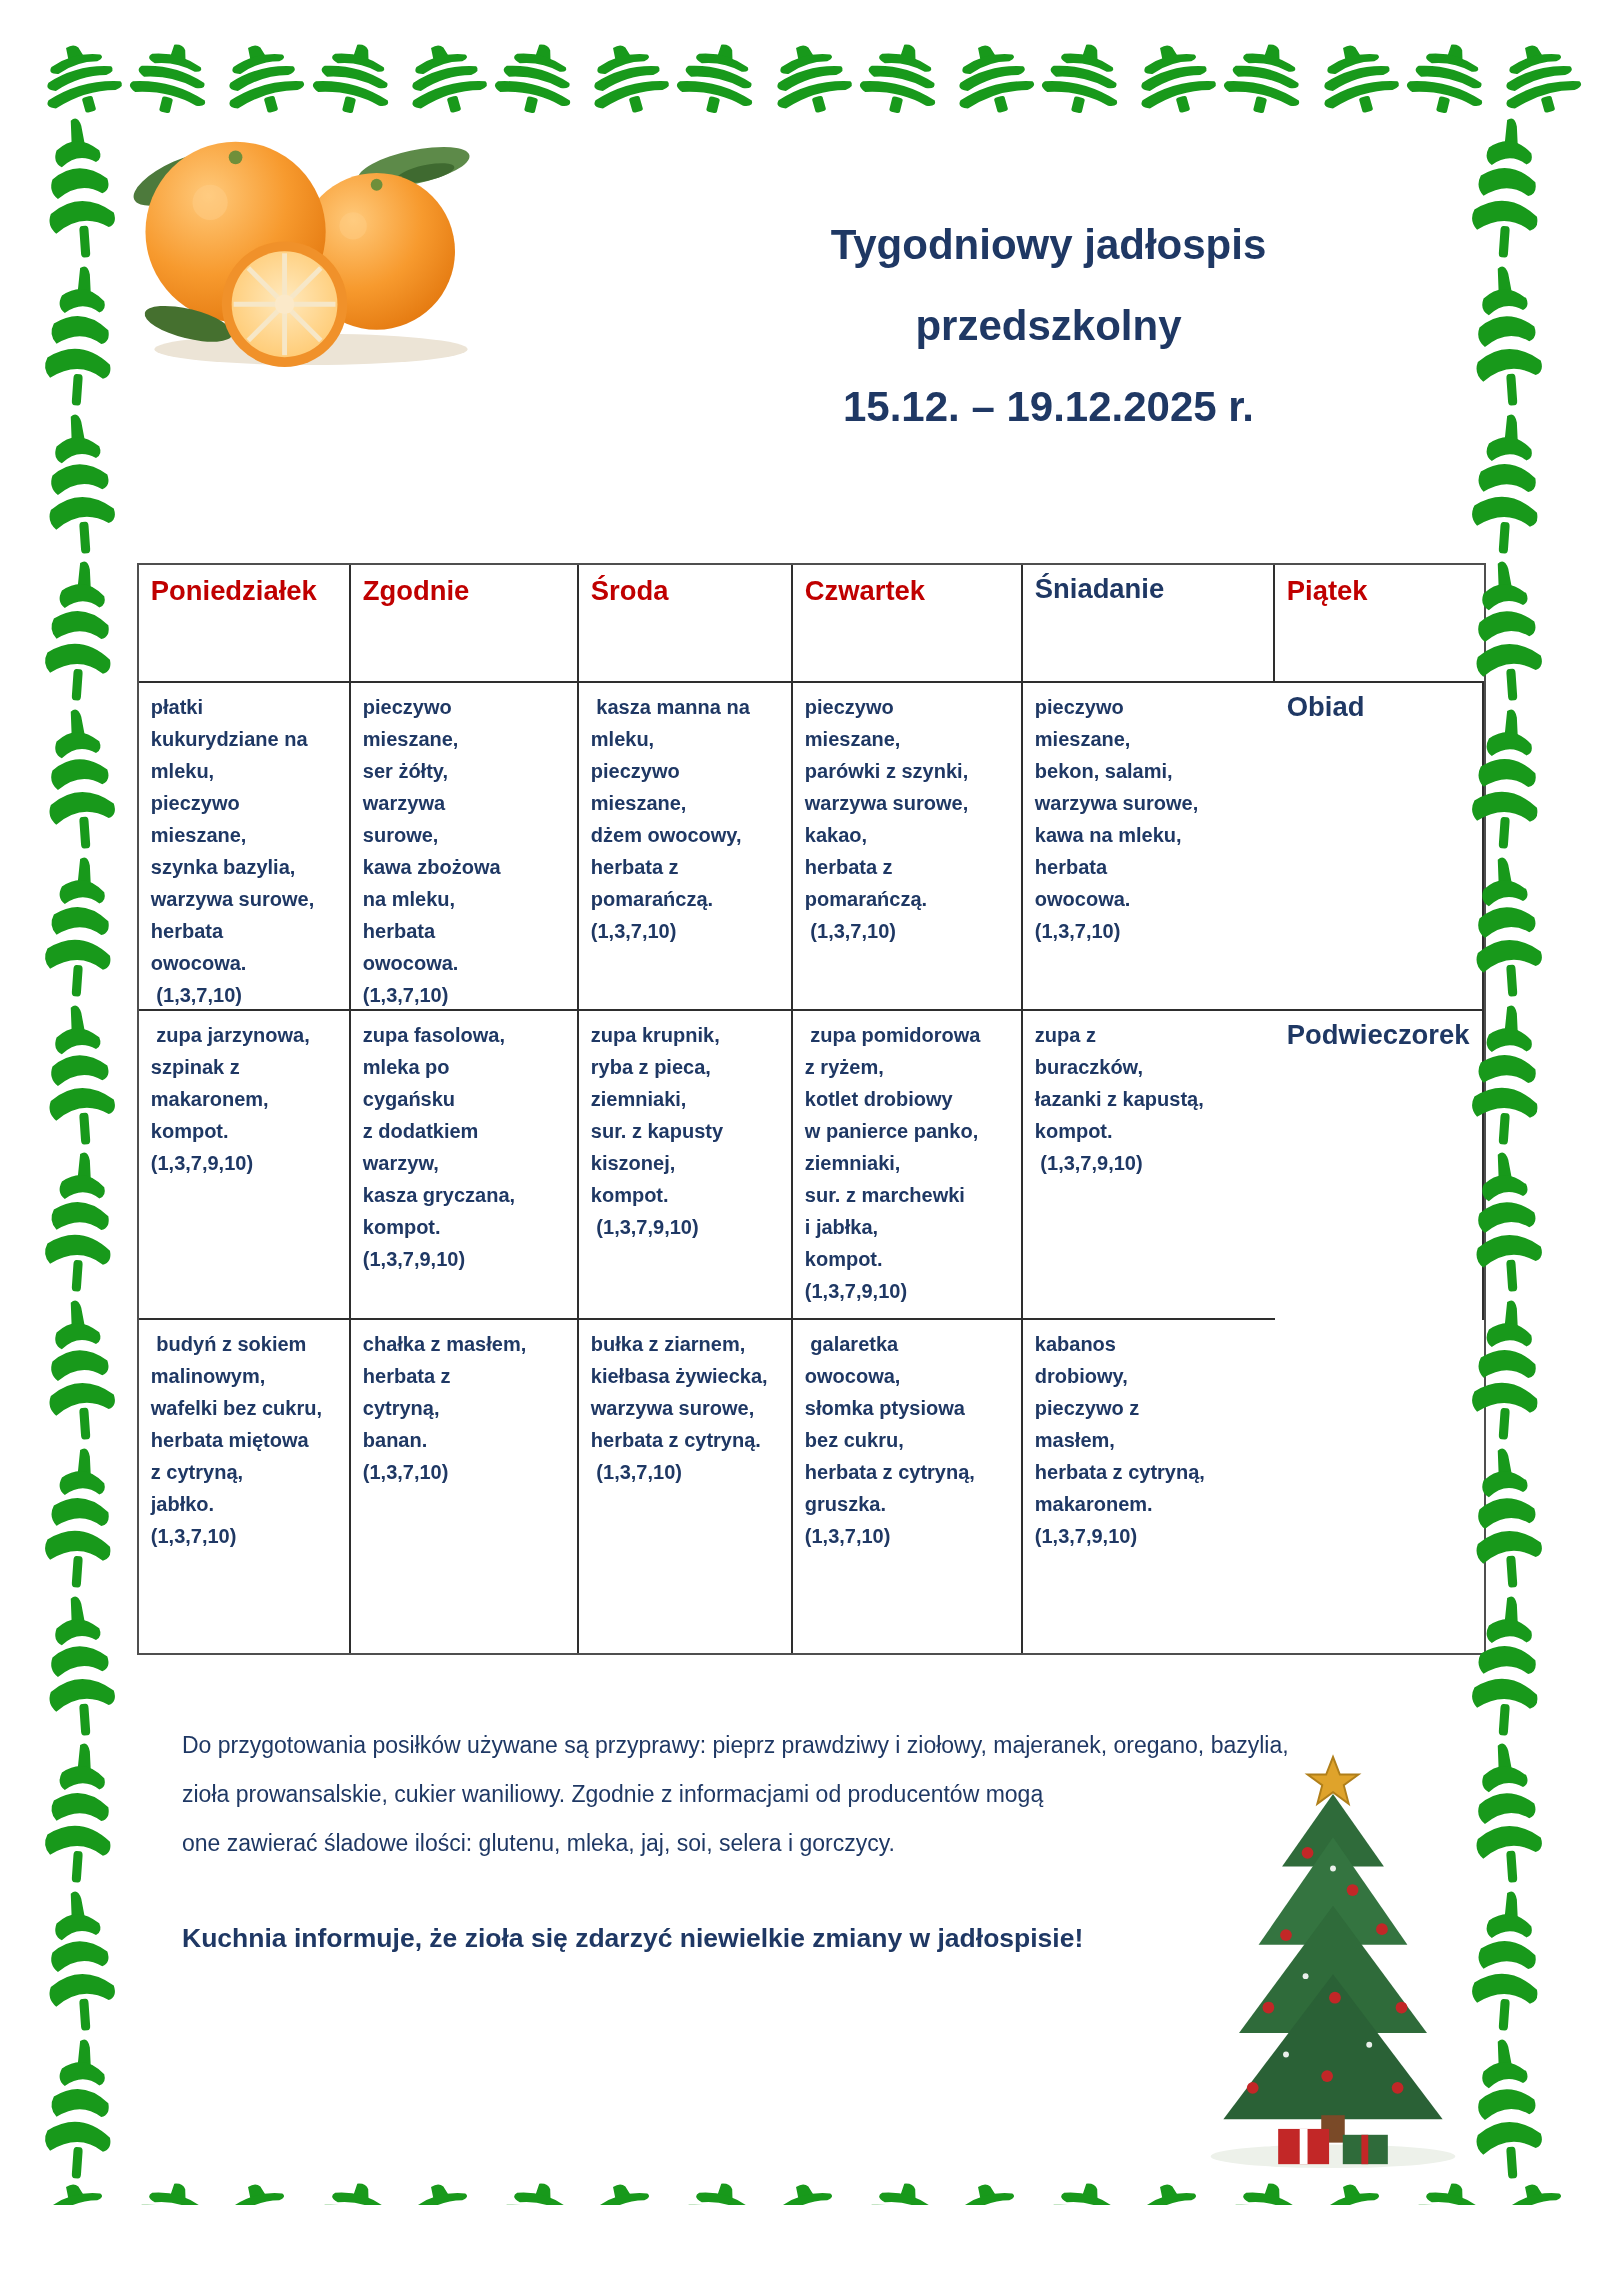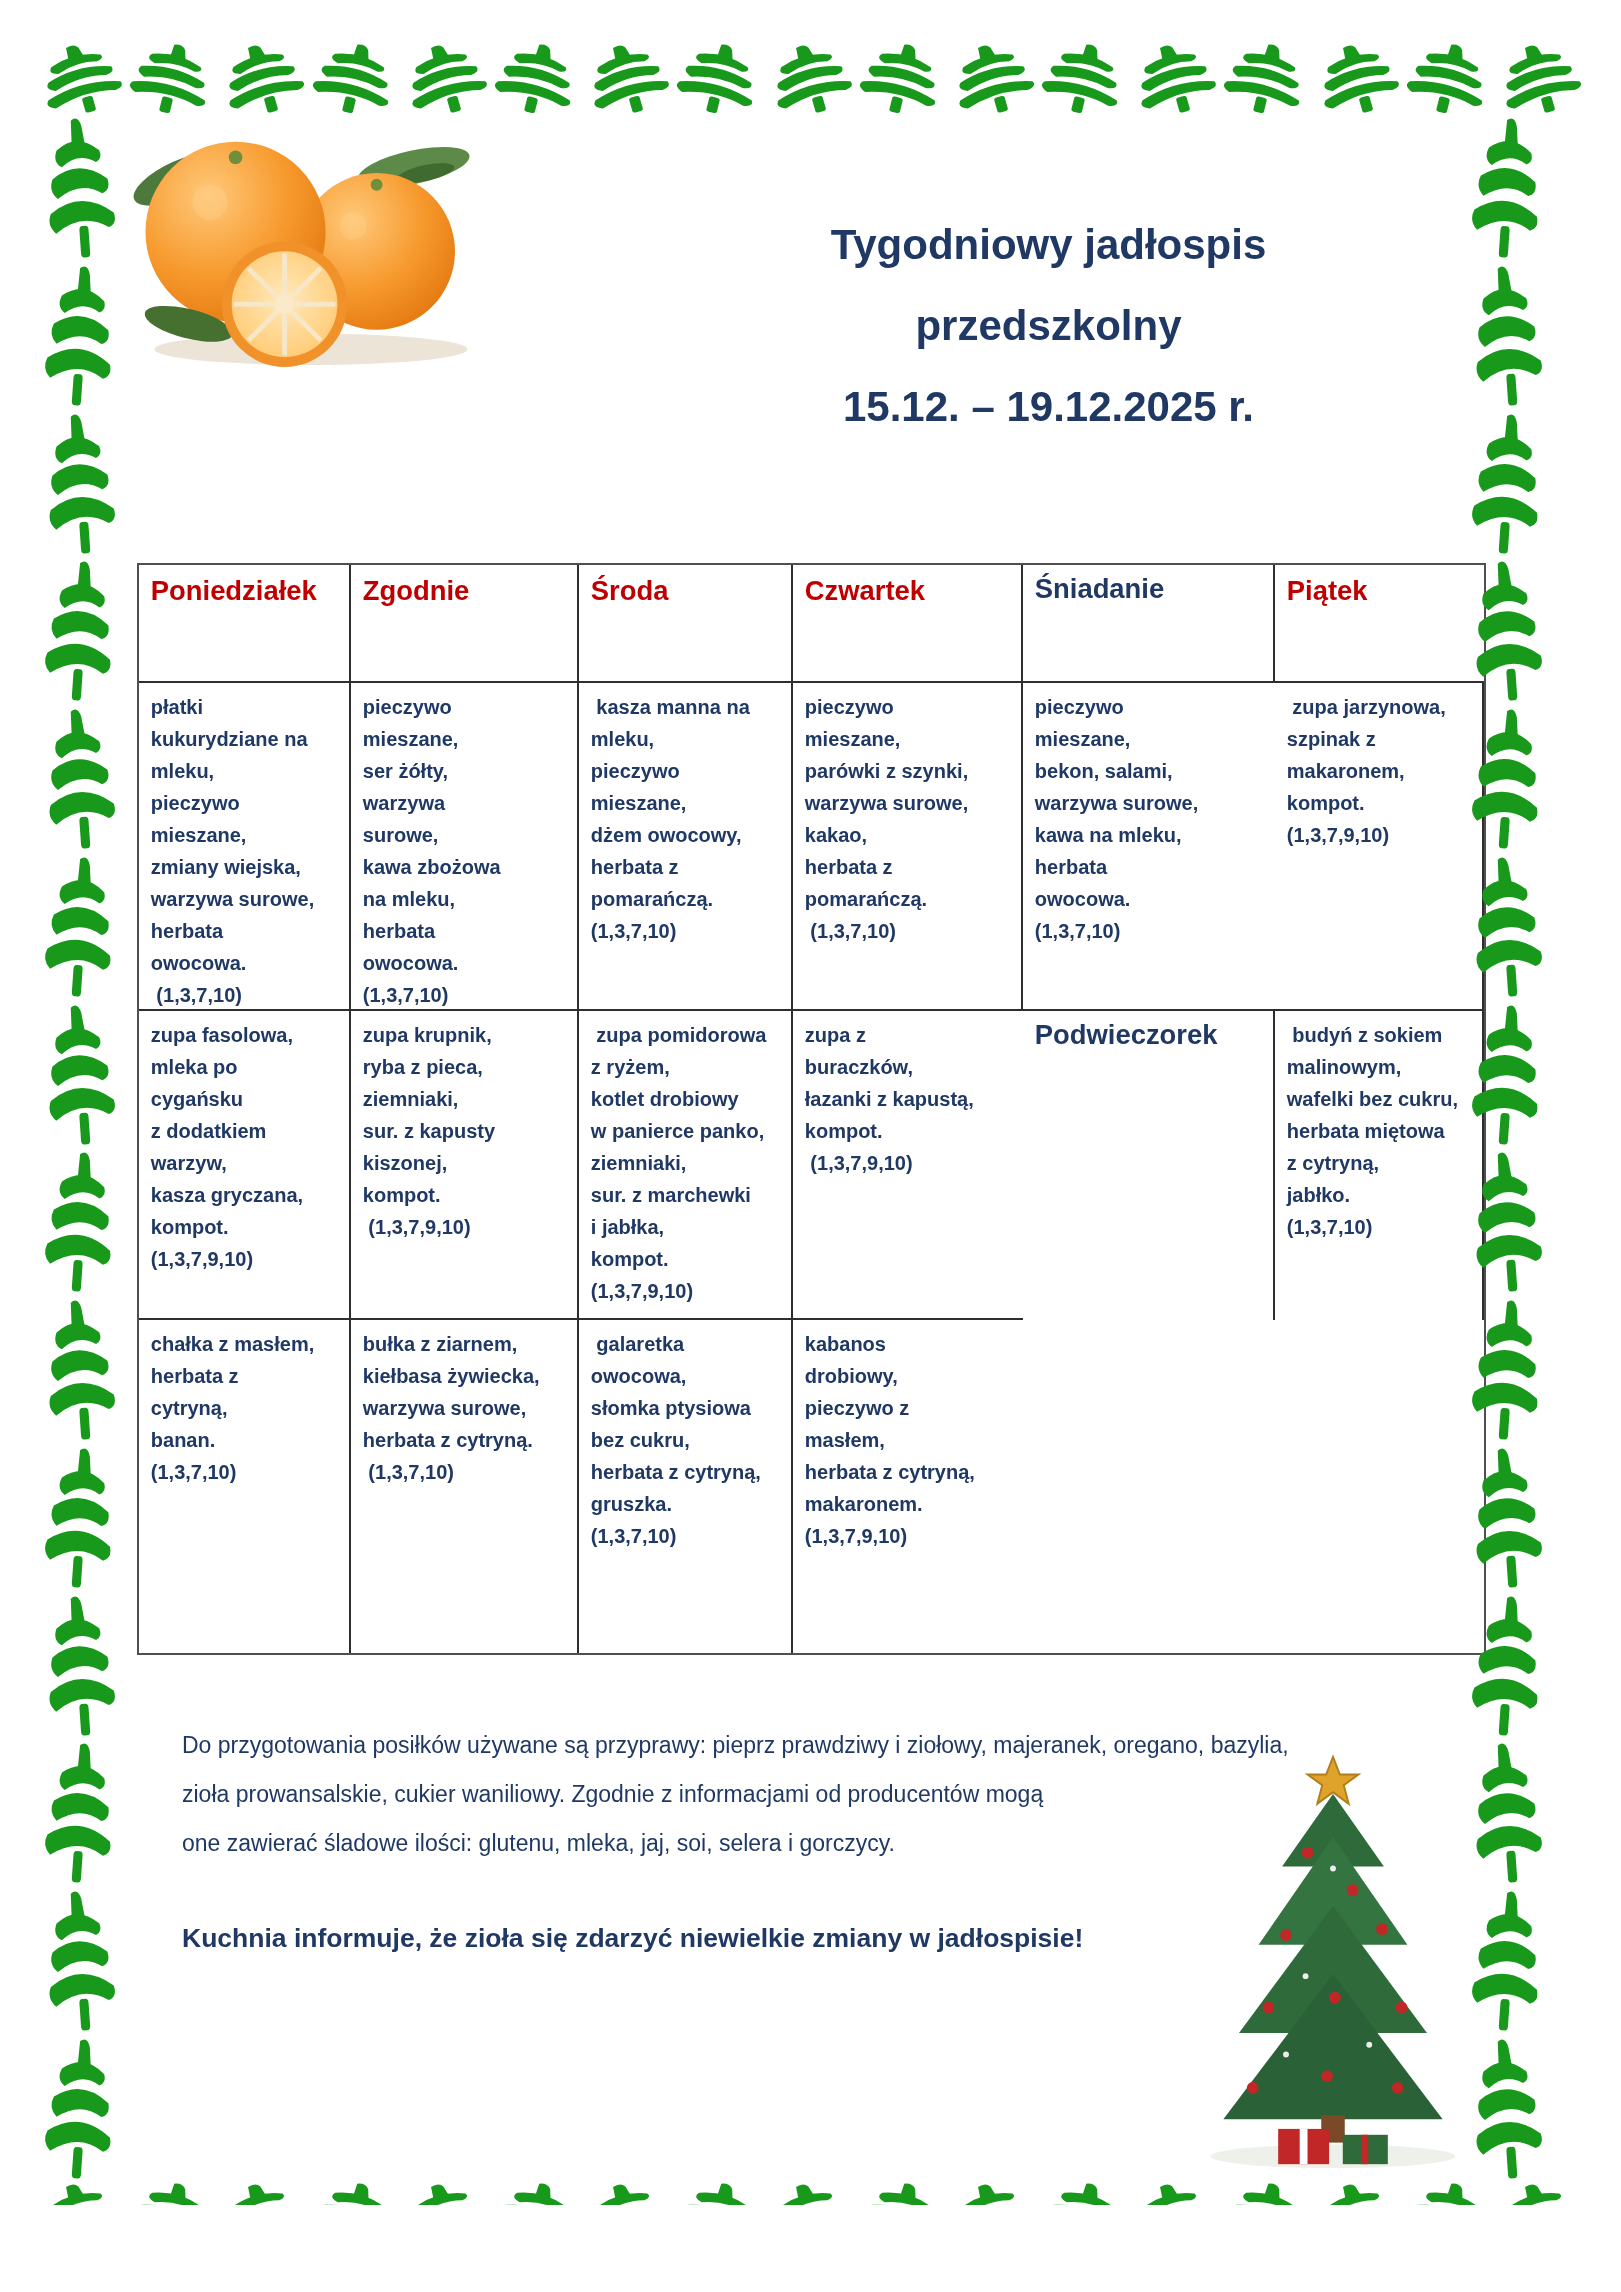--- a/index.html
+++ b/index.html
@@ -331,21 +331,21 @@
     <div class="tcell day-header">Środa</div>
     <div class="tcell day-header">Czwartek</div>
     <div class="tcell meal-label">Śniadanie</div>
 
     <div class="tcell day-header last-col">Piątek</div>
     <div class="tcell menu-text">płatki
 kukurydziane na
 mleku,
 pieczywo
 mieszane,
-zmiany wiejska,
+szynka bazylia,
 warzywa surowe,
 herbata
 owocowa.
  (1,3,7,10)</div>
     <div class="tcell menu-text">pieczywo
 mieszane,
 ser żółty,
 warzywa
 surowe,
 kawa zbożowa
@@ -371,20 +371,21 @@
  (1,3,7,10)</div>
     <div class="tcell menu-text last-col">pieczywo
 mieszane,
 bekon, salami,
 warzywa surowe,
 kawa na mleku,
 herbata
 owocowa.
 (1,3,7,10)</div>
 
+    <div class="tcell meal-label">Obiad</div>
     <div class="tcell menu-text"> zupa jarzynowa,
 szpinak z
 makaronem,
 kompot.
 (1,3,7,9,10)</div>
     <div class="tcell menu-text">zupa fasolowa,
 mleka po
 cygańsku
 z dodatkiem
 warzyw,

